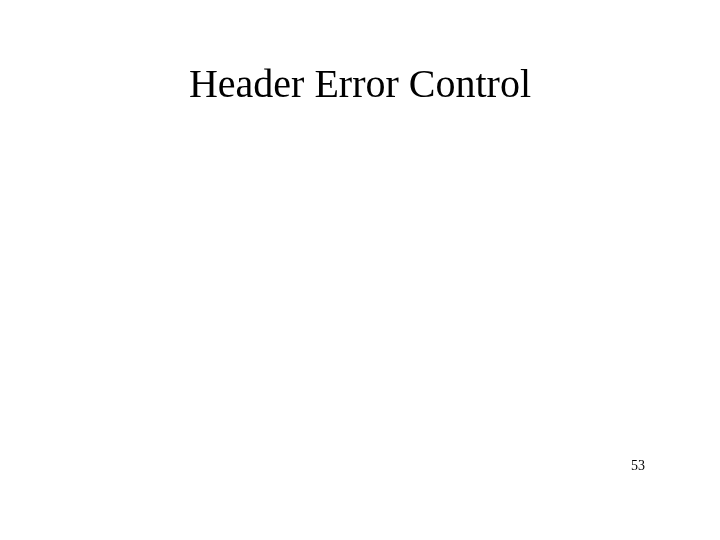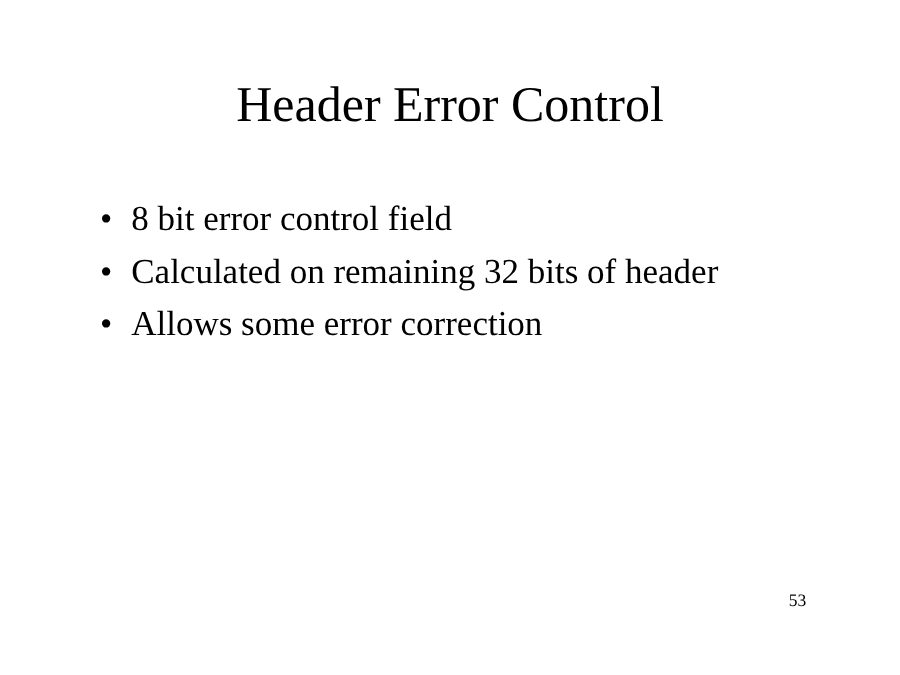--- a/index.html
+++ b/index.html
@@ -42,29 +42,24 @@
       padding-left: 25px;
     }
     .bullets li::before {
       content: "•";
       position: absolute;
       left: 0;
       top: 0;
     }
     .page-number {
       position: absolute;
-      bottom: 50px;
+      bottom: 66px;
       right: 75px;
       font-size: 14px;
     }
   </style>
 </head>
 <body>
 
 <div class="slide">
   <h1 class="title">Header Error Control</h1>
-  <ul class="bullets">
-    <li>8 bit error control field</li>
-    <li>Calculated on remaining 32 bits of header</li>
-    <li>Allows some error correction</li>
-  </ul>
   <div class="page-number">53</div>
 </div>
 
 </body></html>

